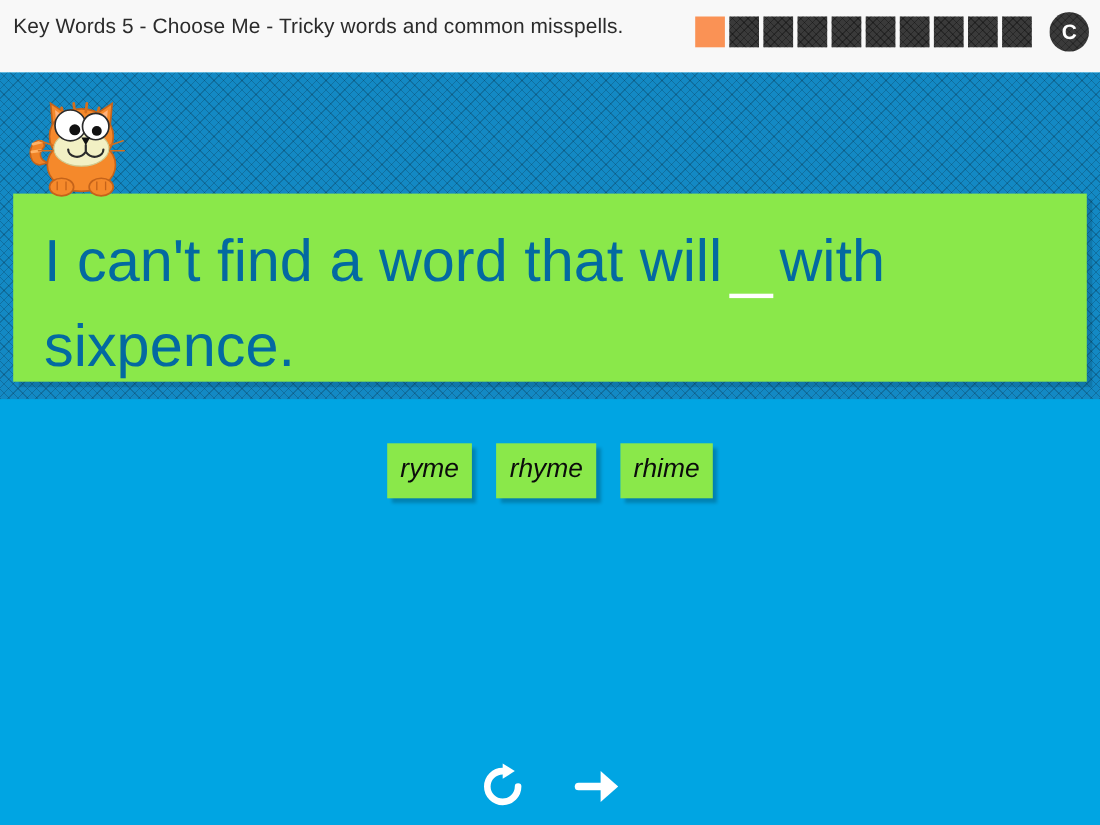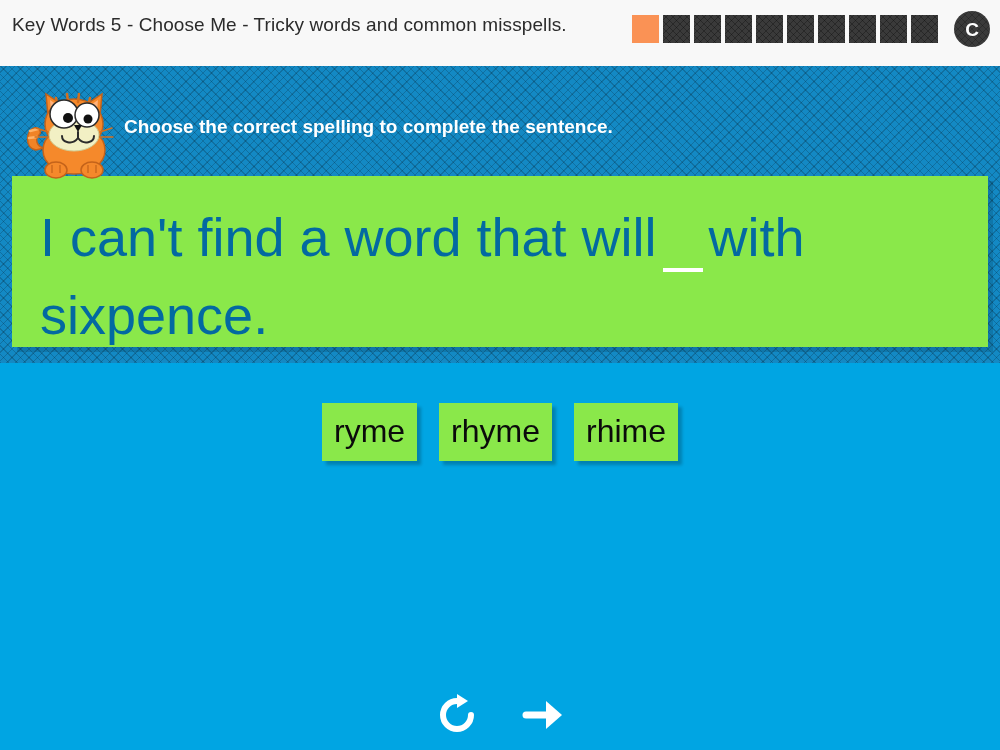--- a/index.html
+++ b/index.html
@@ -162,26 +162,27 @@
     top: 403px;
     width: 1000px;
     display: flex;
     justify-content: center;
     gap: 22px;
     z-index: 3;
   }
   .answer {
     background: #8ae84a;
     color: #0b0b0b;
-    font-size: 32px;
+    font-size: 24px;
     line-height: 1;
     padding: 12px 12px 14px 12px;
     box-shadow: 4px 4px 3px rgba(0,0,0,.22);
     cursor: pointer;
     user-select: none;
+    font-style: italic;
   }
 
   
   .controls {
     position: absolute;
     left: 0;
     top: 688px;
     width: 1000px;
     display: flex;
     justify-content: center;
@@ -256,21 +257,20 @@
       <path d="M56 54 L56 60 M56 60 C50 68 40 64 40 58 M56 60 C62 68 72 64 72 58" stroke="#2b2b2b" stroke-width="2" fill="none" stroke-linecap="round"></path>
 
       <path d="M26 54 L14 50 M26 59 L13 59 M78 54 L90 50 M78 59 L91 59" stroke="#d46f1d" stroke-width="1.4" stroke-linecap="round"></path>
 
       <ellipse cx="34" cy="92" rx="11" ry="8" fill="#f5892b" stroke="#c4631a" stroke-width="1.5"></ellipse>
       <ellipse cx="70" cy="92" rx="11" ry="8" fill="#f5892b" stroke="#c4631a" stroke-width="1.5"></ellipse>
       <path d="M30 87 L30 95 M38 87 L38 95 M66 87 L66 95 M74 87 L74 95" stroke="#c4631a" stroke-width="1.2"></path>
     </svg>
   </div>
 
-  <div class="instruction">Choose the correct spelling to complete the sentence.</div>
 
   <div class="sentence-panel">
     <div class="sentence">
       <span>I can't find a word that will</span><span class="blank"></span><span>with sixpence.</span>
     </div>
   </div>
 
   <div class="answers">
     <div class="answer">ryme</div>
     <div class="answer">rhyme</div>

